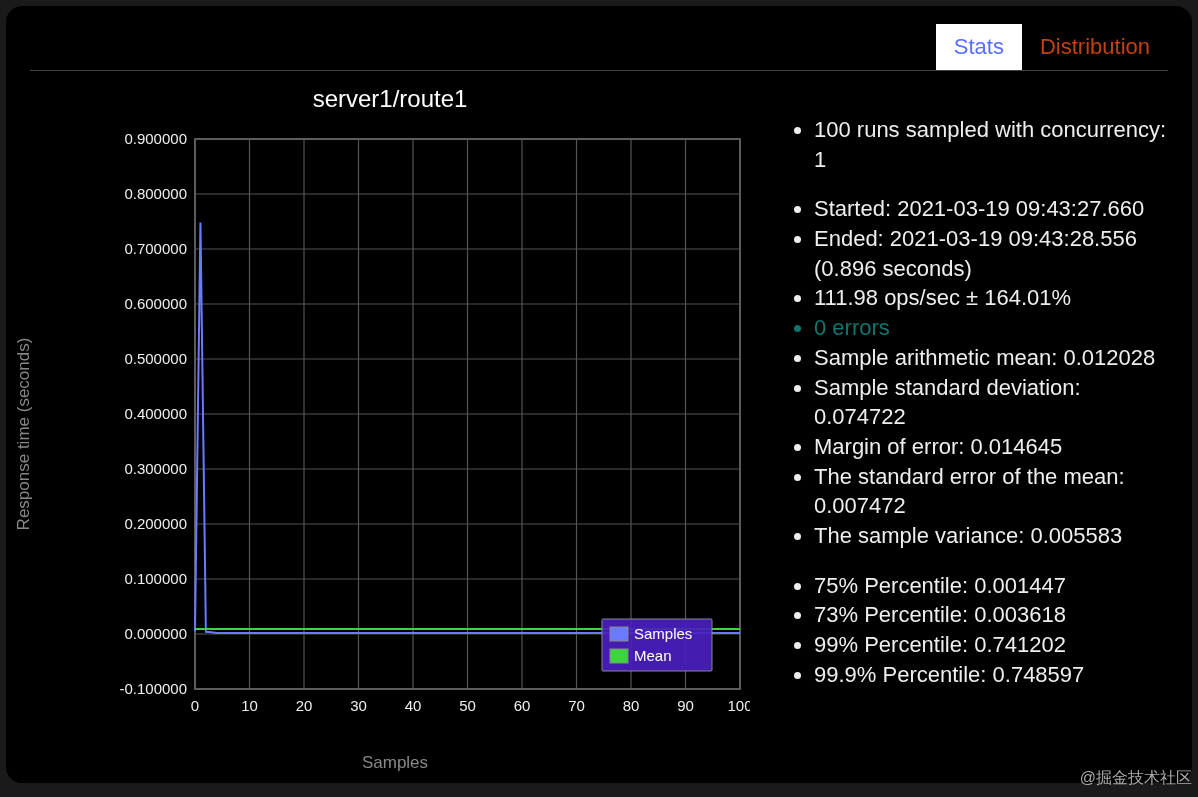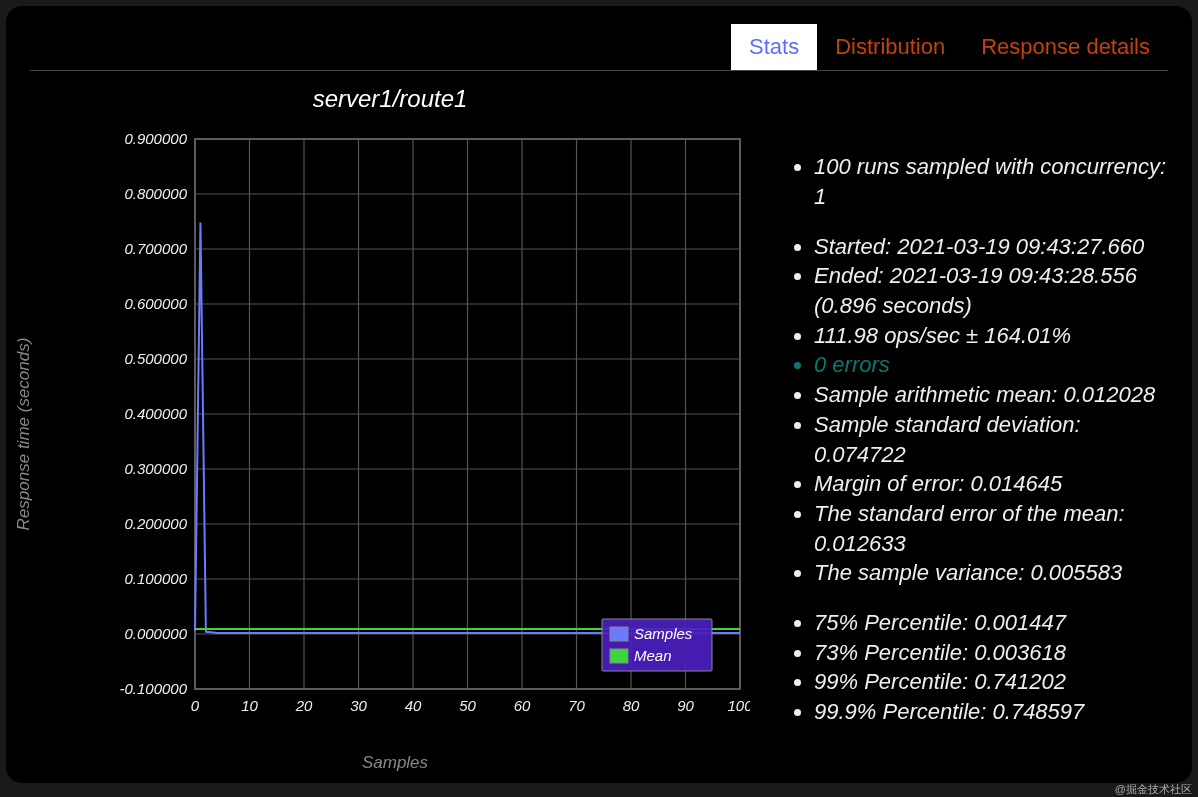--- a/index.html
+++ b/index.html
@@ -33,23 +33,22 @@
     padding: 10px 18px;
     cursor: pointer;
   }
   .tab.active {
     background: #ffffff;
     color: #5b6fff;
   }
   .content {
     display: flex;
     flex-direction: row;
-    align-items: center;
+    align-items: flex-start;
     height: calc(100% - 58px);
-    font-style: italic;
   }
   .chart-area {
     flex: 0 0 720px;
     position: relative;
     height: 100%;
   }
   .chart-title {
     text-align: center;
     color: #fff;
     font-size: 24px;
@@ -112,33 +111,32 @@
   .stats-list ul {
     list-style: disc;
     padding-left: 24px;
   }
   .stats-list li { margin: 0; }
   .stats-list .spacer { list-style: none; height: 20px; }
   .stats-list .green { color: #0f766e; }
   .watermark {
     position: absolute;
     right: 6px;
-    bottom: 0px;
-    font-size: 11px;
+    bottom: 8px;
+    font-size: 16px;
     color: #aaa;
   }
 </style>
 </head>
 <body>
 
 <div class="panel">
   <div class="tabs">
     <div class="tab active">Stats</div>
     <div class="tab">Distribution</div>
-    <div class="tab">Response details</div>
   </div>
 
   <div class="content">
     <div class="chart-area">
       <div class="chart-title">server1/route1</div>
       <div class="plot-holder">
         <div class="ylabel">Response time (seconds)</div>
         <svg class="plot" viewBox="0 0 710 610">
           <g id="grid">
               <rect x="155" y="10" width="545" height="550" fill="none" class="axisline"></rect>
@@ -209,21 +207,21 @@
       <ul>
         <li>100 runs sampled with concurrency: 1</li>
         <li class="spacer"></li>
         <li>Started: 2021-03-19 09:43:27.660</li>
         <li>Ended: 2021-03-19 09:43:28.556 (0.896 seconds)</li>
         <li>111.98 ops/sec ± 164.01%</li>
         <li class="green">0 errors</li>
         <li>Sample arithmetic mean: 0.012028</li>
         <li>Sample standard deviation: 0.074722</li>
         <li>Margin of error: 0.014645</li>
-        <li>The standard error of the mean: 0.012633</li>
+        <li>The standard error of the mean: 0.007472</li>
         <li>The sample variance: 0.005583</li>
         <li class="spacer"></li>
         <li>75% Percentile: 0.001447</li>
         <li>73% Percentile: 0.003618</li>
         <li>99% Percentile: 0.741202</li>
         <li>99.9% Percentile: 0.748597</li>
       </ul>
     </div>
   </div>
 </div>

